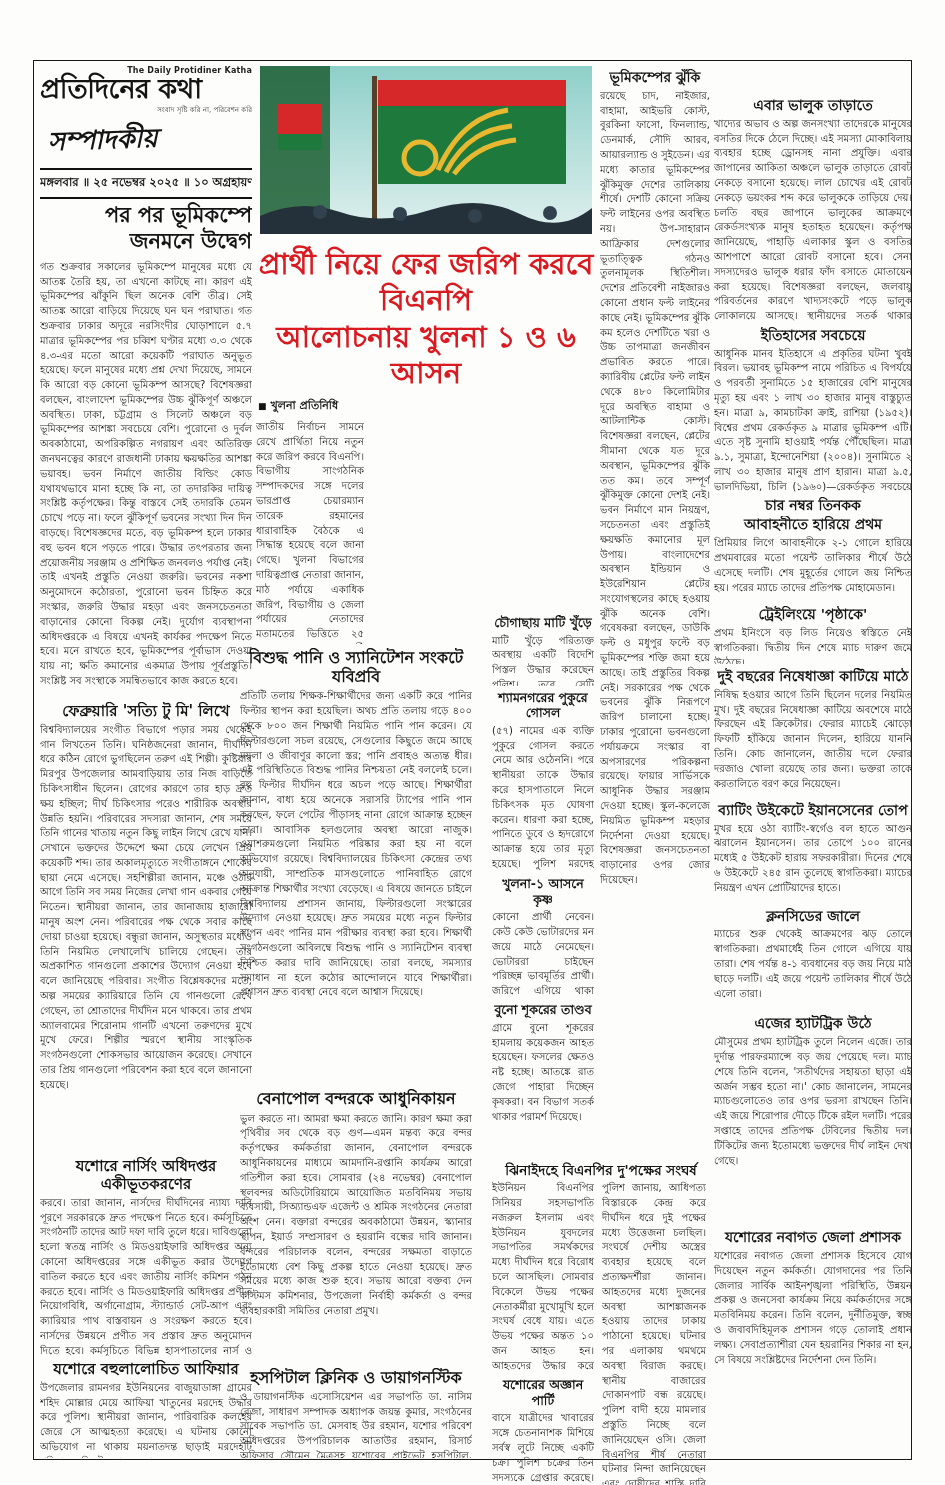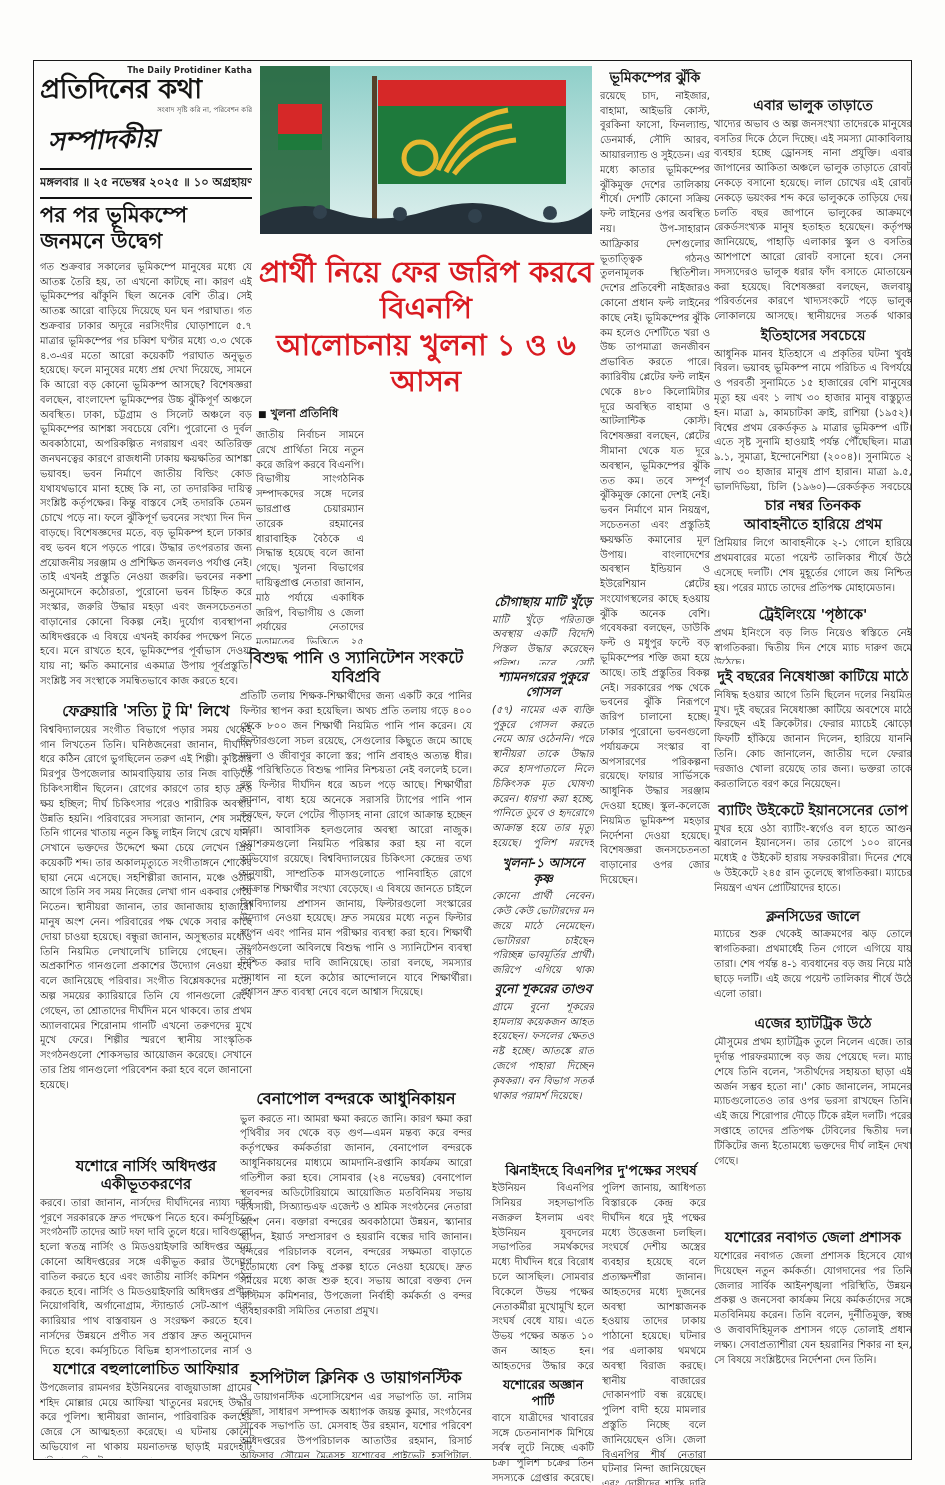--- a/index.html
+++ b/index.html
@@ -11,23 +11,23 @@
   .col{position:absolute;box-sizing:border-box;overflow:hidden;}
   .body-text{font-size:10px;line-height:1.48;text-align:justify;color:#1c1c1c;margin:0 0 4px 0;overflow:hidden;}
   .sub-heading{font-size:15px;font-weight:bold;text-align:center;margin:3px 0 3px;line-height:1.2;overflow:hidden;}
   .small-heading{font-size:12.5px;font-weight:bold;text-align:center;margin:2px 0 3px;line-height:1.25;overflow:hidden;}
   
   .mh-eng{font-size:8px;font-weight:bold;text-align:right;letter-spacing:.2px;color:#222;}
   .mh-title{font-size:27px;font-weight:900;white-space:nowrap;letter-spacing:-.5px;line-height:1.05;font-family:"DejaVu Serif","Liberation Serif",serif;}
   .mh-tagline{font-size:7px;text-align:right;color:#333;margin-top:1px;}
   .mh-script{font-size:26px;font-style:italic;font-weight:700;transform:rotate(-2deg);font-family:"DejaVu Serif","Liberation Serif",serif;margin:2px 0 0 8px;white-space:nowrap;}
   .datebar{border-top:2px solid #111;border-bottom:2px solid #111;font-size:11.5px;font-weight:bold;text-align:center;padding:4px 0;margin:6px 0 4px;white-space:nowrap;overflow:hidden;}
-  .ed-headline{font-size:21px;font-weight:900;text-align:left;line-height:1.2;margin:2px 0 6px;}
+  .ed-headline{font-size:21px;font-weight:900;text-align:right;line-height:1.2;margin:2px 0 6px;}
   
-  .lead-headline{font-weight:900;text-align:center;line-height:1.25;margin:20px 0 6px;font-size:29px;}
+  .lead-headline{font-weight:900;text-align:center;line-height:1.25;margin:12px 0 6px;font-size:29px;}
   .byline{font-size:11px;font-weight:bold;margin:0 0 4px 2px;}
   .byline .sq{font-size:9px;margin-right:4px;}
   .lead-cols{column-count:3;column-gap:8px;height:240px;overflow:hidden;}
 </style>
 </head>
 <body>
 
 <div class="page">
 
   <div class="content-border"></div>
@@ -91,21 +91,21 @@
 
   <div class="col" style="left:240px;top:645px;width:232px;height:813px;">
     <h3 class="sub-heading" style="font-size:16px;">বিশুদ্ধ পানি ও স্যানিটেশন সংকটে যবিপ্রবি</h3>
     <p class="body-text" style="height:396px;">প্রতিটি তলায় শিক্ষক-শিক্ষার্থীদের জন্য একটি করে পানির ফিল্টার স্থাপন করা হয়েছিল। অথচ প্রতি তলায় গড়ে ৪০০ থেকে ৮০০ জন শিক্ষার্থী নিয়মিত পানি পান করেন। যে ফিল্টারগুলো সচল রয়েছে, সেগুলোর কিছুতে জমে আছে ময়লা ও জীবাণুর কালো স্তর; পানি প্রবাহও অত্যন্ত ধীর। এই পরিস্থিতিতে বিশুদ্ধ পানির নিশ্চয়তা নেই বললেই চলে। বহু ফিল্টার দীর্ঘদিন ধরে অচল পড়ে আছে। শিক্ষার্থীরা জানান, বাধ্য হয়ে অনেকে সরাসরি ট্যাপের পানি পান করছেন, ফলে পেটের পীড়াসহ নানা রোগে আক্রান্ত হচ্ছেন তারা। আবাসিক হলগুলোর অবস্থা আরো নাজুক। ওয়াশরুমগুলো নিয়মিত পরিষ্কার করা হয় না বলে অভিযোগ রয়েছে। বিশ্ববিদ্যালয়ের চিকিৎসা কেন্দ্রের তথ্য অনুযায়ী, সাম্প্রতিক মাসগুলোতে পানিবাহিত রোগে আক্রান্ত শিক্ষার্থীর সংখ্যা বেড়েছে। এ বিষয়ে জানতে চাইলে বিশ্ববিদ্যালয় প্রশাসন জানায়, ফিল্টারগুলো সংস্কারের উদ্যোগ নেওয়া হয়েছে। দ্রুত সময়ের মধ্যে নতুন ফিল্টার স্থাপন এবং পানির মান পরীক্ষার ব্যবস্থা করা হবে। শিক্ষার্থী সংগঠনগুলো অবিলম্বে বিশুদ্ধ পানি ও স্যানিটেশন ব্যবস্থা নিশ্চিত করার দাবি জানিয়েছে। তারা বলছে, সমস্যার সমাধান না হলে কঠোর আন্দোলনে যাবে শিক্ষার্থীরা। প্রশাসন দ্রুত ব্যবস্থা নেবে বলে আশ্বাস দিয়েছে।</p>
     <h3 class="sub-heading" style="font-size:16px;">বেনাপোল বন্দরকে আধুনিকায়ন</h3>
     <p class="body-text" style="height:252px;">ভুল করতে না। আমরা ক্ষমা করতে জানি। কারণ ক্ষমা করা পৃথিবীর সব থেকে বড় গুণ—এমন মন্তব্য করে বন্দর কর্তৃপক্ষের কর্মকর্তারা জানান, বেনাপোল বন্দরকে আধুনিকায়নের মাধ্যমে আমদানি-রপ্তানি কার্যক্রম আরো গতিশীল করা হবে। সোমবার (২৪ নভেম্বর) বেনাপোল স্থলবন্দর অডিটোরিয়ামে আয়োজিত মতবিনিময় সভায় ব্যবসায়ী, সিঅ্যান্ডএফ এজেন্ট ও শ্রমিক সংগঠনের নেতারা অংশ নেন। বক্তারা বন্দরের অবকাঠামো উন্নয়ন, স্ক্যানার স্থাপন, ইয়ার্ড সম্প্রসারণ ও হয়রানি বন্ধের দাবি জানান। বন্দরের পরিচালক বলেন, বন্দরের সক্ষমতা বাড়াতে ইতোমধ্যে বেশ কিছু প্রকল্প হাতে নেওয়া হয়েছে। দ্রুত সময়ের মধ্যে কাজ শুরু হবে। সভায় আরো বক্তব্য দেন কাস্টমস কমিশনার, উপজেলা নির্বাহী কর্মকর্তা ও বন্দর ব্যবহারকারী সমিতির নেতারা প্রমুখ।</p>
     <h3 class="sub-heading" style="font-size:16px;">হসপিটাল ক্লিনিক ও ডায়াগনস্টিক</h3>
     <p class="body-text" style="height:92px;">ও ডায়াগনস্টিক এসোসিয়েশন এর সভাপতি ডা. নাসিম রেজা, সাধারণ সম্পাদক অধ্যাপক জয়ন্ত কুমার, সংগঠনের সাবেক সভাপতি ডা. মেসবাহ উর রহমান, যশোর পরিবেশ অধিদপ্তরের উপপরিচালক আতাউর রহমান, রিসার্চ অফিসার সৌমেন মৈত্রসহ যশোরের প্রাইভেট হসপিটাল, ক্লিনিক মালিকরা উপস্থিত ছিলেন। সভায় সেবার মান বৃদ্ধির প্রত্যয় জানান সদস্য সচিব ইসতিয়াক আহমদ শাওন প্রমুখ।</p>
   </div>
 
-  <div class="col" style="left:492px;top:592px;width:102px;height:520px;font-style:italic;">
+  <div class="col" style="left:492px;top:613px;width:102px;height:520px;">
     <h4 class="small-heading">চৌগাছায় মাটি খুঁড়ে</h4>
     <p class="body-text" style="height:52px;">মাটি খুঁড়ে পরিত্যক্ত অবস্থায় একটি বিদেশি পিস্তল উদ্ধার করেছেন পুলিশ। তবে সেটি একেবারেই জং ধরা ছিল বলে জানা গেছে। বিস্তারিত তদন্ত চলছে।</p>
     <h4 class="small-heading">শ্যামনগরের পুকুরে গোসল</h4>
     <p class="body-text" style="height:148px;">(৫৭) নামের এক ব্যক্তি পুকুরে গোসল করতে নেমে আর ওঠেননি। পরে স্থানীয়রা তাকে উদ্ধার করে হাসপাতালে নিলে চিকিৎসক মৃত ঘোষণা করেন। ধারণা করা হচ্ছে, পানিতে ডুবে ও হৃদরোগে আক্রান্ত হয়ে তার মৃত্যু হয়েছে। পুলিশ মরদেহ উদ্ধার করে আইনগত ব্যবস্থা নিয়েছে। পরিবারের দাবি, তিনি দীর্ঘদিন হৃদরোগে ভুগছিলেন।</p>
     <h4 class="small-heading">খুলনা-১ আসনে কৃষ্ণ</h4>
     <p class="body-text" style="height:88px;">কোনো প্রার্থী নেবেন। কেউ কেউ ভোটারদের মন জয়ে মাঠে নেমেছেন। ভোটাররা চাইছেন পরিচ্ছন্ন ভাবমূর্তির প্রার্থী। জরিপে এগিয়ে থাকা প্রার্থীই মনোনয়ন পাবেন বলে জানিয়েছে দল।</p>
     <h4 class="small-heading">বুনো শূকরের তাণ্ডব</h4>
     <p class="body-text" style="height:100px;">গ্রামে বুনো শূকরের হামলায় কয়েকজন আহত হয়েছেন। ফসলের ক্ষেতও নষ্ট হচ্ছে। আতঙ্কে রাত জেগে পাহারা দিচ্ছেন কৃষকরা। বন বিভাগ সতর্ক থাকার পরামর্শ দিয়েছে।</p>
   </div>
 

